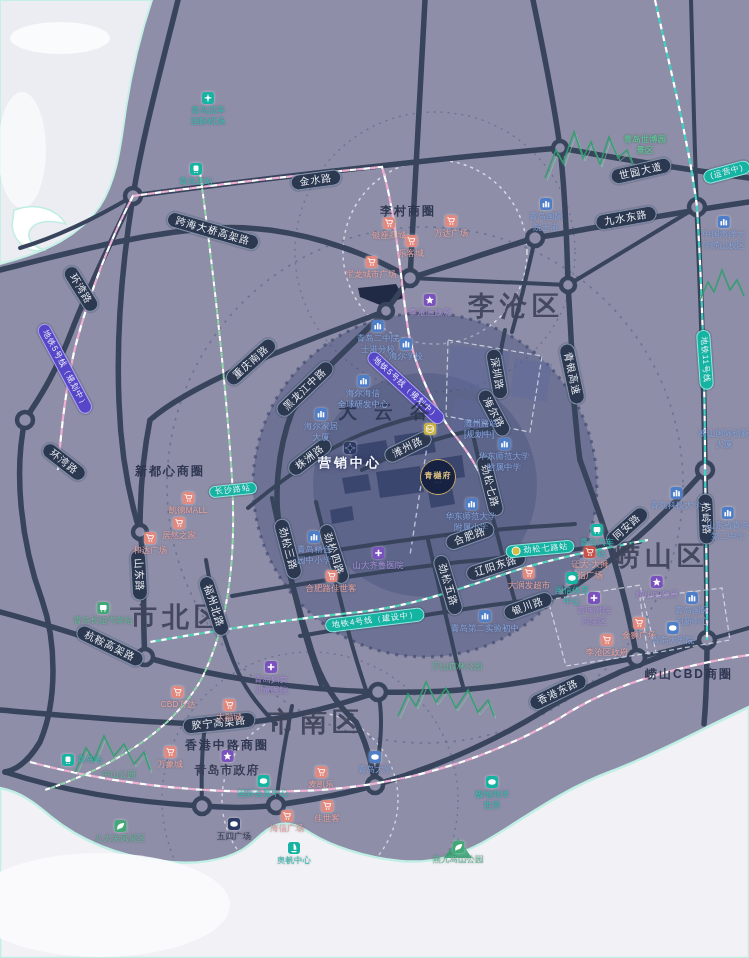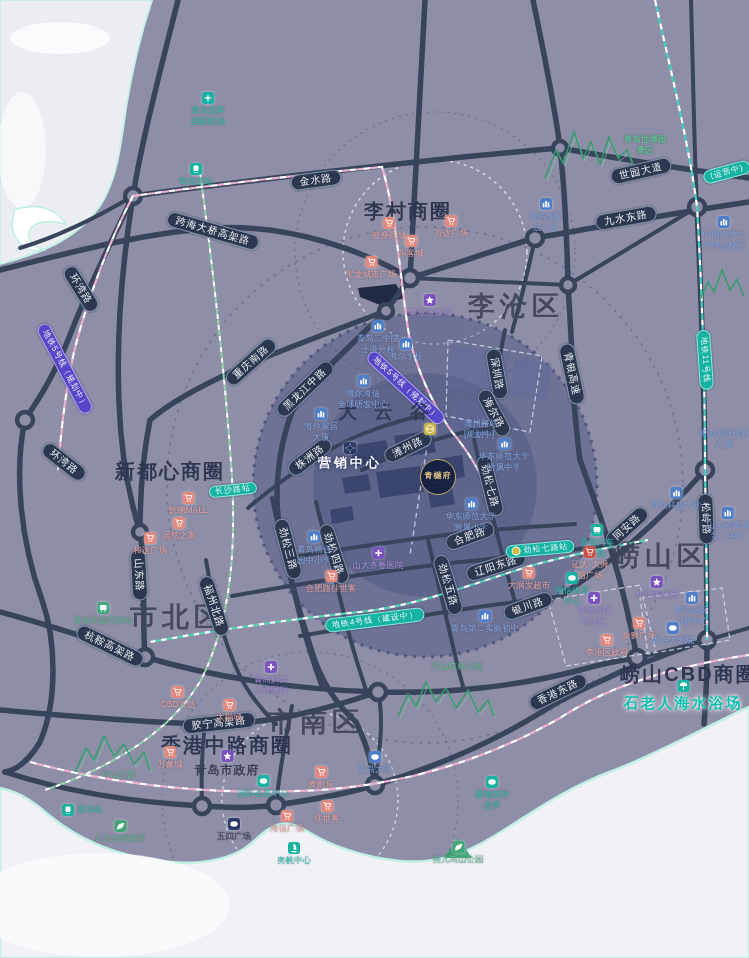--- a/index.html
+++ b/index.html
@@ -3,21 +3,21 @@
 <meta charset="utf-8">
 <style>
   html,body{margin:0;padding:0;background:#dddde4;}
   #stage{position:relative;width:749px;height:958px;overflow:hidden;
          font-family:"Liberation Sans",sans-serif;background:#8f8ea8;}
   #base{position:absolute;left:0;top:0;}
   #labels{position:absolute;inset:0;}
   #labels > div{position:absolute;transform:translate(-50%,-50%);white-space:nowrap;}
 
   .district{font-size:27px;font-weight:bold;color:#3e4459;letter-spacing:5px;opacity:.92;}
-  .biz{font-size:20px;font-weight:bold;color:#2e3650;letter-spacing:2px;}
+  .biz{font-size:12px;font-weight:bold;color:#2e3650;letter-spacing:2px;}
   .pill{background:#2c3850;border:1px solid #8093ac;border-radius:10px;color:#f2f5fa;
         font-size:10px;line-height:1;padding:2px 8px;letter-spacing:1px;box-shadow:0 0 0 1.5px #2c385033;}
   .pill.purple{background:#5646c8;border-color:#b0a4f4;font-size:8px;padding:2px 6px;}
   .pill.teal{background:#15b3a2;border-color:#8ee8dc;font-size:8px;padding:2px 6px;}
   .pill.small{font-size:8px;padding:1px 5px;}
   .dot{display:inline-block;width:7px;height:7px;border-radius:50%;background:#d3bd49;
        border:1px solid #fff;margin-right:3px;vertical-align:middle;}
 
   .poi{text-align:center;line-height:1.3;transform:translate(-50%,0) !important;z-index:5;}
   .poi.row{display:flex;align-items:center;gap:3px;transform:translate(0,-50%) !important;text-align:left;}
@@ -539,21 +539,21 @@
       <div class="poi" style="left: 294px; top: 842px;"><span class="icon c-teal">
           <svg viewBox="0 0 12 12">
             <use href="#i-sail"></use>
           </svg>
         </span><span><div class="ln t-teal">奥帆中心</div></span></div>
       <div class="poi" style="left: 234px; top: 818px;"><span class="icon c-navy">
           <svg viewBox="0 0 12 12">
             <use href="#i-blob"></use>
           </svg>
         </span><span><div class="ln t-dark">五四广场</div></span></div>
-      <div class="poi row" style="left: 22px; top: 810px; padding-left: 40px;">
+      <div class="poi row" style="left: 22px; top: 760px; padding-left: 40px;">
         <span class="icon c-teal">
           <svg viewBox="0 0 12 12">
             <use href="#i-train"></use>
           </svg>
         </span>
         <span>
           <div class="ln t-teal">青岛站</div>
         </span>
       </div>
       <div class="poi" style="left: 119px; top: 769px;"><span><div class="ln t-green">中山公园</div></span></div>
@@ -570,19 +570,14 @@
       <div class="poi" style="left: 458px; top: 841px;"><span class="icon c-green">
           <svg viewBox="0 0 12 12">
             <use href="#i-leaf"></use>
           </svg>
         </span><span><div class="ln t-green">燕儿岛山公园</div></span></div>
       <div class="poi" style="left: 263px; top: 775px;"><span class="icon c-teal">
           <svg viewBox="0 0 12 12">
             <use href="#i-blob"></use>
           </svg>
         </span><span><div class="ln t-teal">国际会展中心</div></span></div>
-      <div class="poi bigteal" style="left: 683px; top: 680px;"><span class="icon c-teal">
-          <svg viewBox="0 0 12 12">
-            <use href="#i-umb"></use>
-          </svg>
-        </span><span><div class="ln t-teal">石老人海水浴场</div></span></div>
     </div>
 </div>
 
 </body></html>

